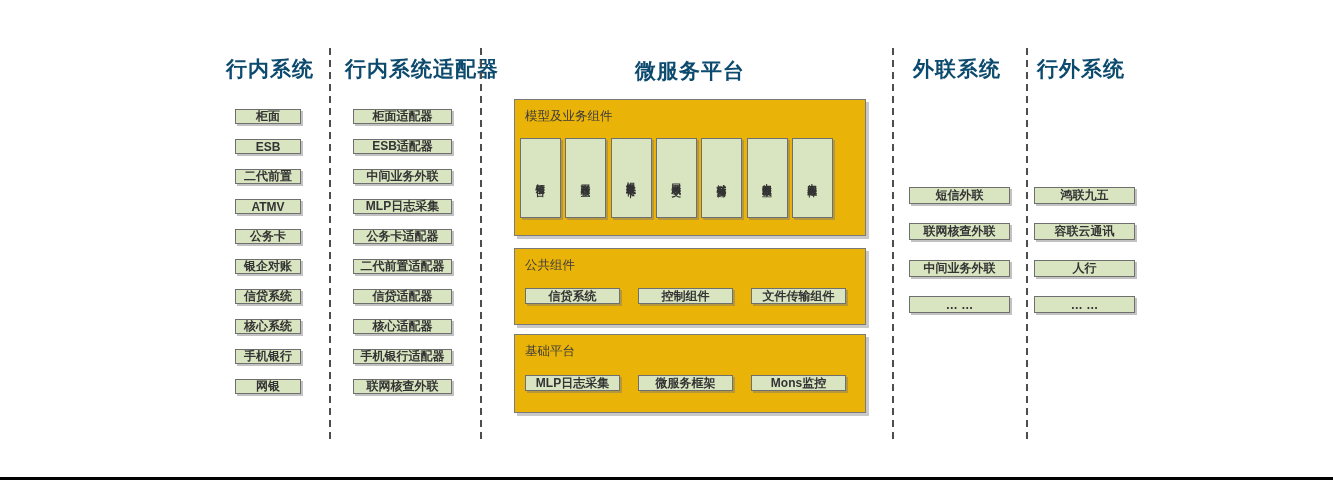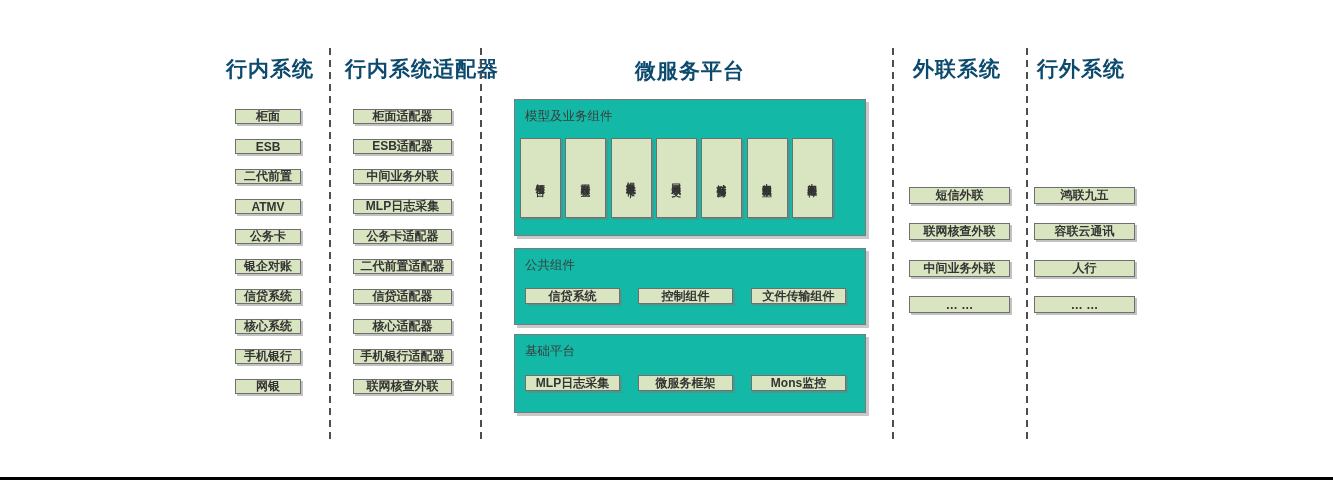--- a/index.html
+++ b/index.html
@@ -22,21 +22,21 @@
   .gbox{
     position:absolute;
     background:#d9e5c1;border:1px solid #6f6f6f;
     box-shadow:2px 2px 0 rgba(120,120,120,.45);
     display:flex;align-items:center;justify-content:center;
     font-size:12px;font-weight:bold;color:#333333;
     white-space:nowrap;
   }
   .bluebox{
     position:absolute;
-    background:#14b8a6;border:1px solid #7a7a7a;
+    background:#eab308;border:1px solid #7a7a7a;
     box-shadow:3px 3px 0 rgba(120,120,120,.4);
   }
   .glabel{
     position:absolute;left:10px;top:8px;
     font-size:12.5px;color:#3c3c3c;white-space:nowrap;
   }
   .vrow{
     position:absolute;left:5px;top:38px;width:313px;height:80px;
     display:flex;justify-content:space-between;
   }

